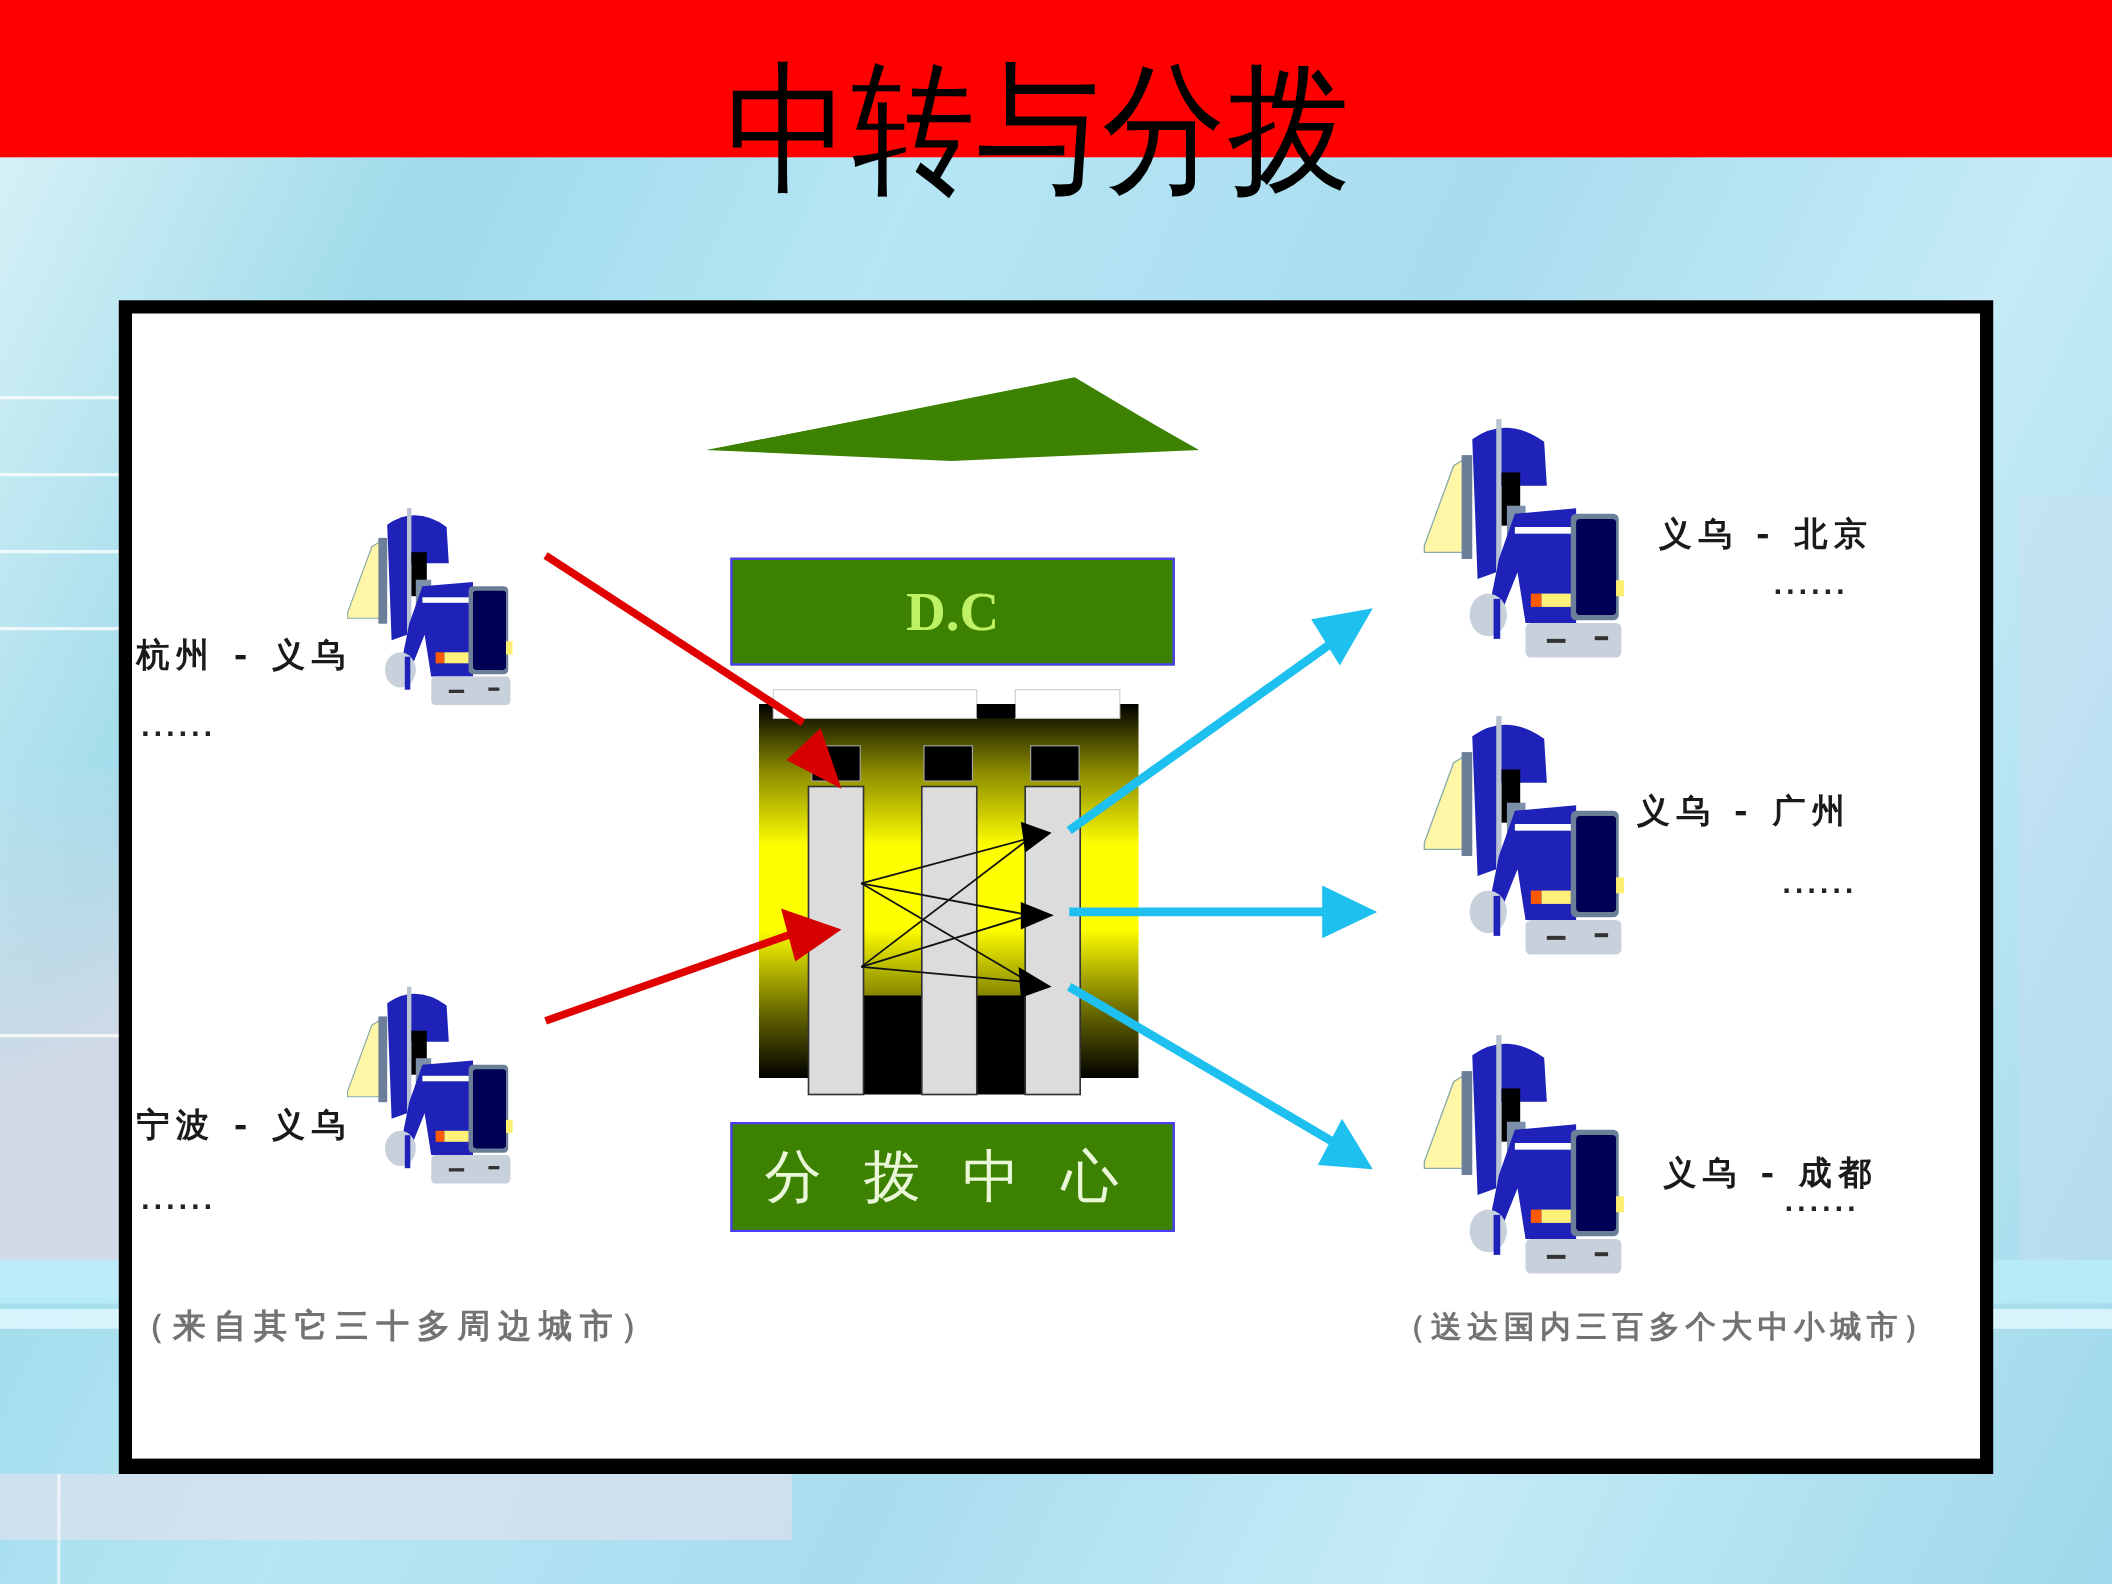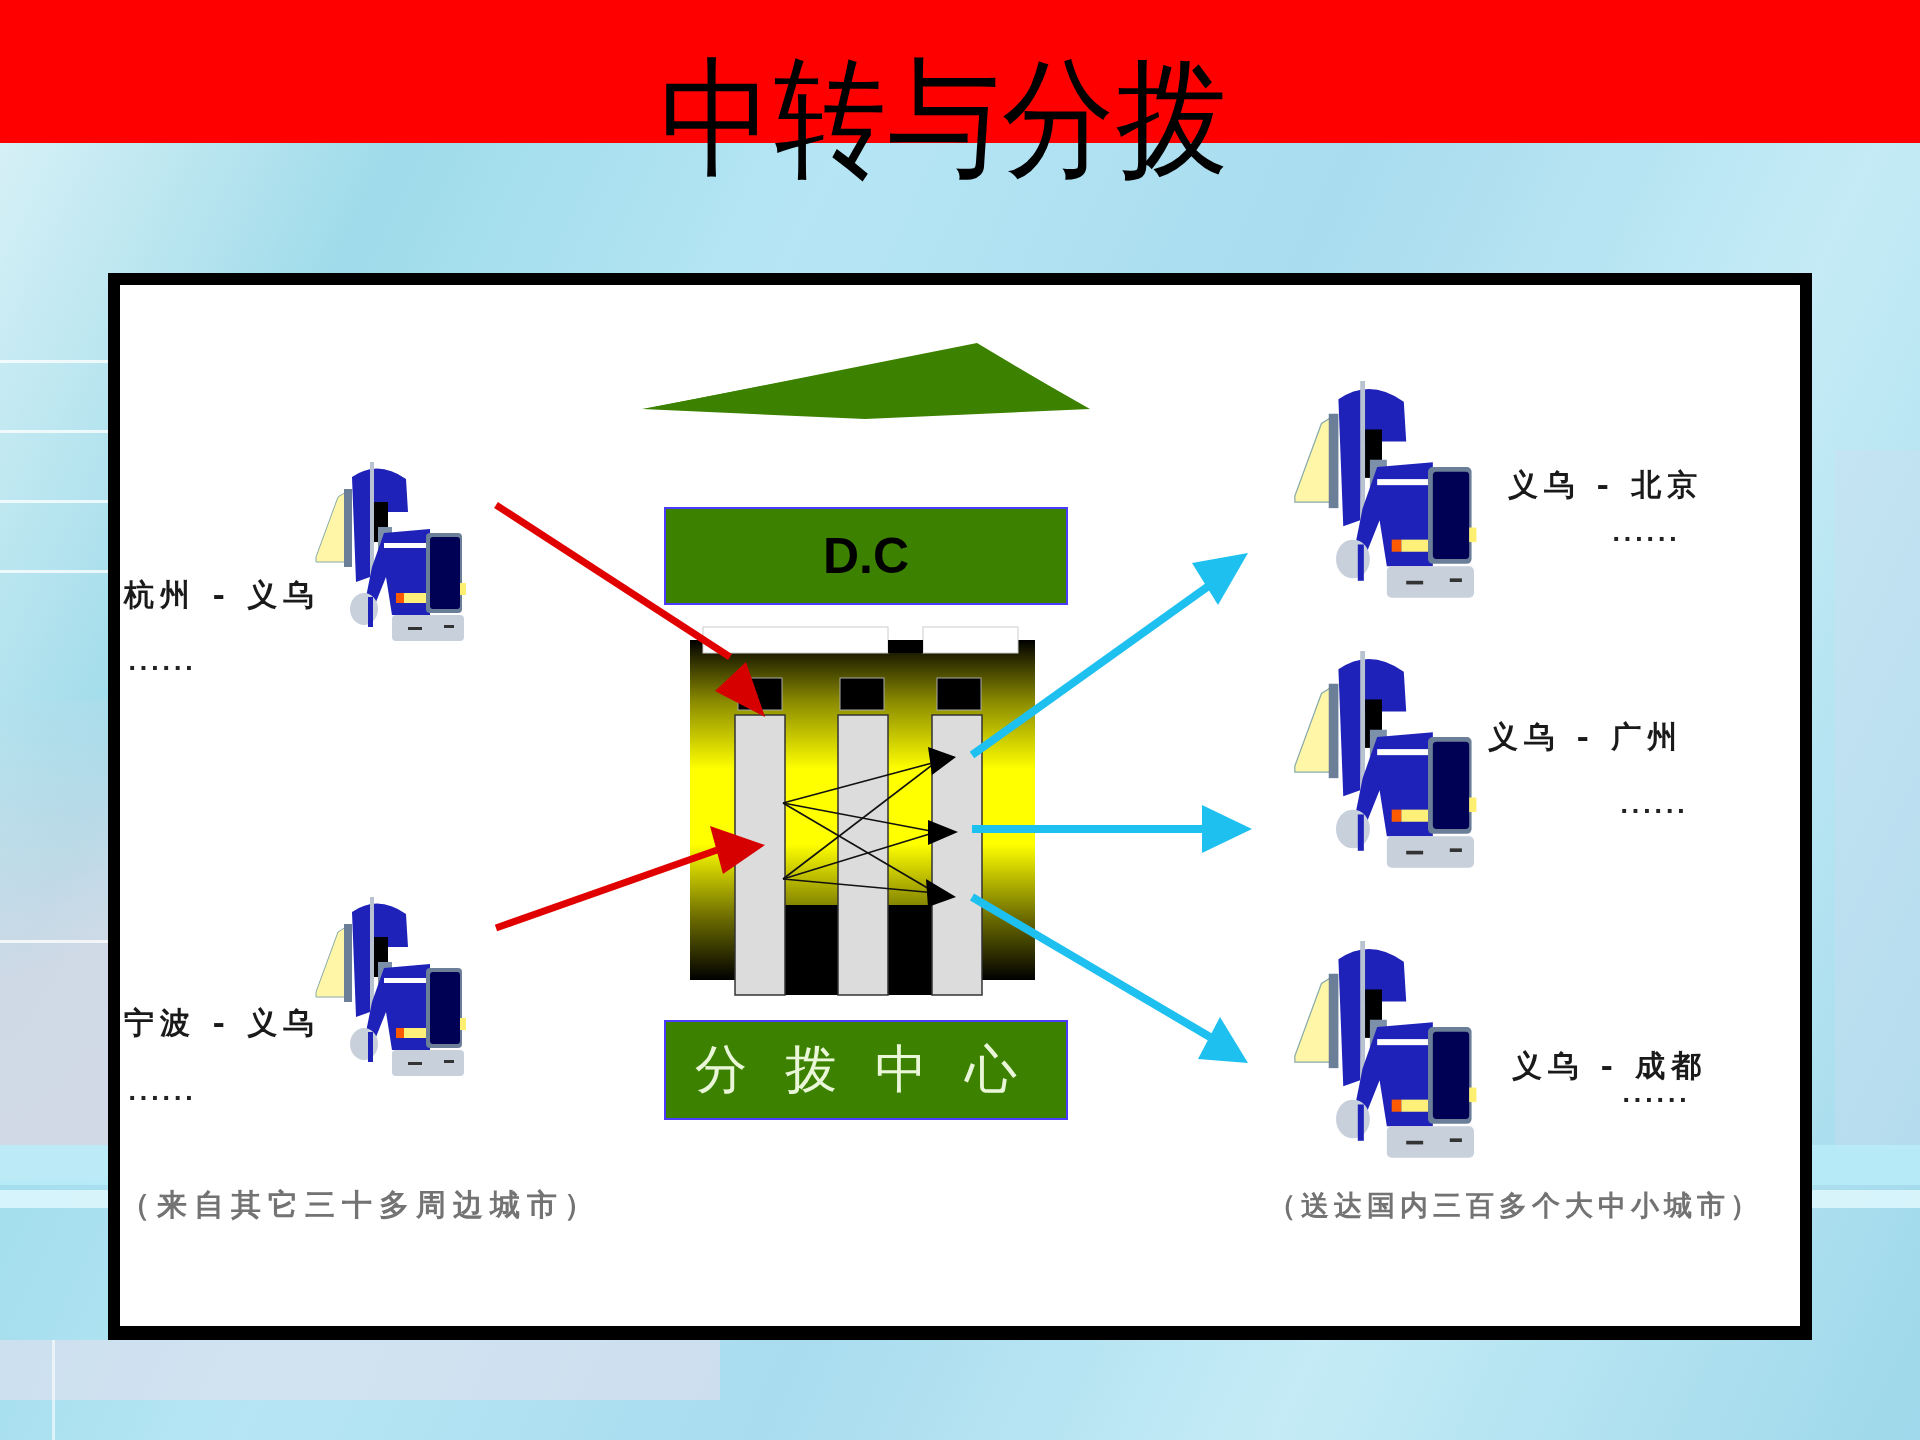--- a/index.html
+++ b/index.html
@@ -44,21 +44,21 @@
     color: #222; font-size: 22px; letter-spacing: 3px;
   }
   .note {
     position: absolute; font-family: "DejaVu Serif", serif; font-weight: bold;
     color: #737373; font-size: 30px; letter-spacing: 7px; white-space: nowrap;
   }
   .dc-box {
     position: absolute; background: #3c8200; border: 2px solid #4b3cff;
     box-sizing: border-box; display: flex; align-items: center; justify-content: center;
   }
-  .dc-text { font-family: Liberation Sans, sans-serif; font-weight: bold; font-size: 50px; color: #000000; }
+  .dc-text { font-family: Liberation Serif, serif; font-weight: bold; font-size: 50px; color: #bef264; }
   .center-text { font-family: "DejaVu Serif", serif; font-size: 52px; color: #eaf6d8; letter-spacing: 38px; padding-left: 18px; }
 </style>
 </head>
 <body>
 
 <div class="bg-layer bg-band-left"></div>
 <div class="bg-layer bg-hline" style="top:360px;width:110px;"></div>
 <div class="bg-layer bg-hline" style="top:430px;width:110px;"></div>
 <div class="bg-layer bg-hline" style="top:500px;width:110px;"></div>
 <div class="bg-layer bg-hline" style="top:570px;width:110px;"></div>

